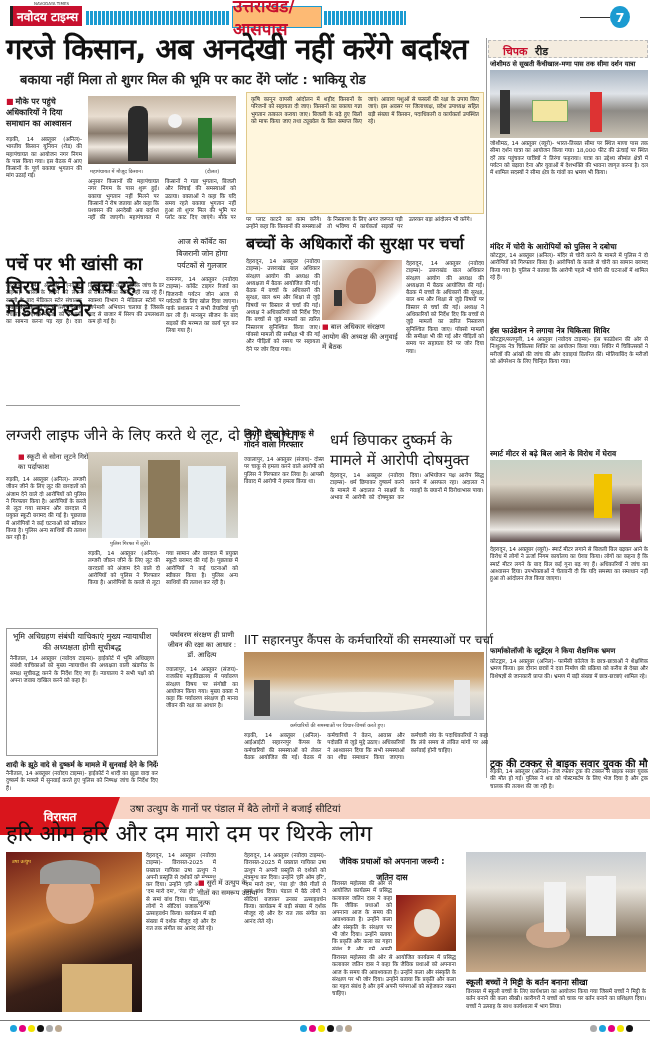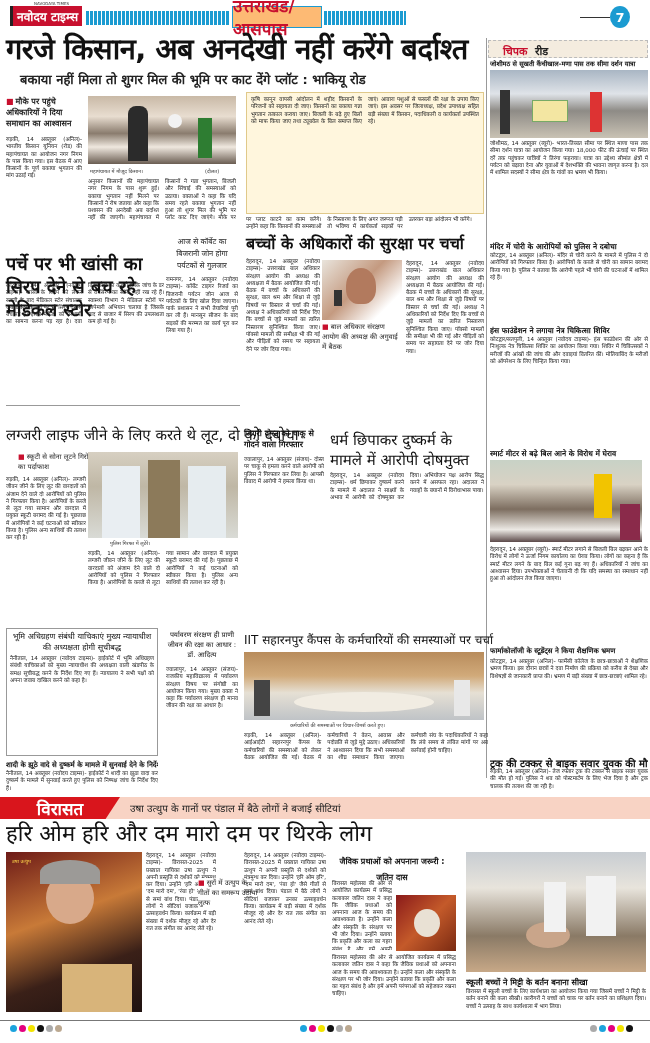--- a/index.html
+++ b/index.html
@@ -137,21 +137,21 @@
 <div class="abs h1" style="left:244px;top:634px;width:244px;font-size:12px;font-weight:normal;white-space:nowrap">IIT सहारनपुर कैंपस के कर्मचारियों की समस्याओं पर चर्चा</div>
 <div class="abs photo" style="left:244px;top:652px;width:240px;height:68px;background:linear-gradient(180deg,#b88c5c 0%,#d1aa7a 35%,#e6e0d4 60%,#bfc3c7 100%)">
   <div class="abs" style="left:50px;top:40px;width:140px;height:20px;background:#f1ece2;border-radius:50%"></div>
   <div class="abs" style="left:10px;top:28px;width:16px;height:36px;background:#444"></div>
   <div class="abs" style="left:210px;top:28px;width:16px;height:36px;background:#e8e8e8"></div>
 </div>
 <div class="abs caption" style="left:290px;top:722px">कर्मचारियों की समस्याओं पर विचार-विमर्श करते हुए।</div>
 <div class="abs text-block cols3" style="left:244px;top:732px;width:244px;height:60px">रुड़की, 14 अक्तूबर (अनिल)- आईआईटी सहारनपुर कैंपस के कर्मचारियों की समस्याओं को लेकर बैठक आयोजित की गई। बैठक में कर्मचारियों ने वेतन, आवास और पदोन्नति से जुड़े मुद्दे उठाए। अधिकारियों ने आश्वासन दिया कि सभी समस्याओं का शीघ्र समाधान किया जाएगा। कर्मचारी संघ के पदाधिकारियों ने कहा कि लंबे समय से लंबित मांगों पर अब कार्रवाई होनी चाहिए।</div>
 
 <div class="abs" style="left:0;top:797px;width:650px;height:22px;background:#f8d3c4">
-  <div class="redbar" style="position:absolute;left:0;top:0;width:120px;height:22px;font-size:17px;clip-path:polygon(0 0,100% 0,88% 100%,0 100%);background:#d9151c">विरासत</div>
+  <div class="redbar" style="position:absolute;left:0;top:0;width:120px;height:38px;font-size:12px;clip-path:polygon(0 0,100% 0,88% 100%,0 100%);background:#d9151c">विरासत</div>
   <div style="position:absolute;left:130px;top:4px;font-size:10px;color:#222;white-space:nowrap">उषा उत्थुप के गानों पर पंडाल में बैठे लोगों ने बजाई सीटियां</div>
 </div>
 <div class="abs h1" style="left:6px;top:822px;width:480px;font-size:22px;font-weight:normal;white-space:nowrap">हरि ओम हरि और दम मारो दम पर थिरके लोग</div>
 
 <div class="abs photo" style="left:6px;top:852px;width:136px;height:160px;background:linear-gradient(160deg,#6d1a17 0%,#c87a38 40%,#3a2018 70%,#1f1210 100%)">
   <div class="abs" style="left:40px;top:20px;width:48px;height:52px;border-radius:50%;background:#d8a98a"></div>
   <div class="abs" style="left:34px;top:8px;width:60px;height:24px;border-radius:50% 50% 0 0;background:#9c9a97"></div>
   <div class="abs" style="left:56px;top:112px;width:70px;height:48px;background:#d8b47a"></div>
   <div class="abs caption" style="left:6px;top:6px;color:#ffd54a">उषा उत्थुप</div>
 </div>

